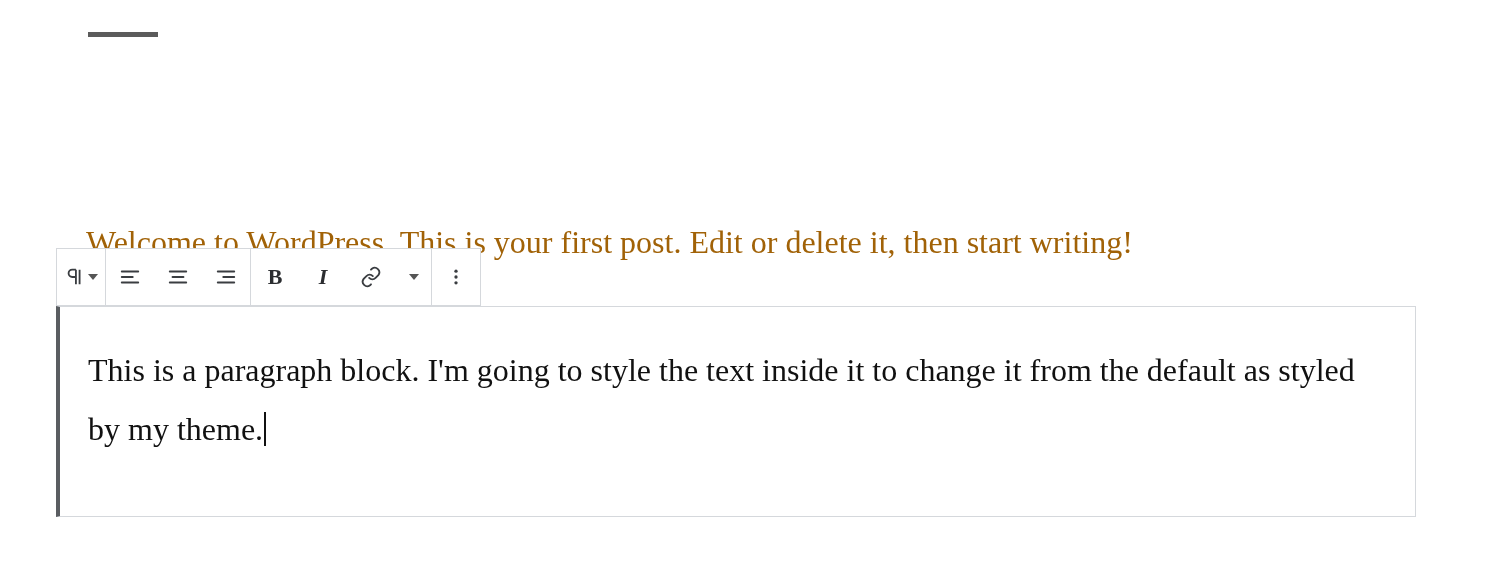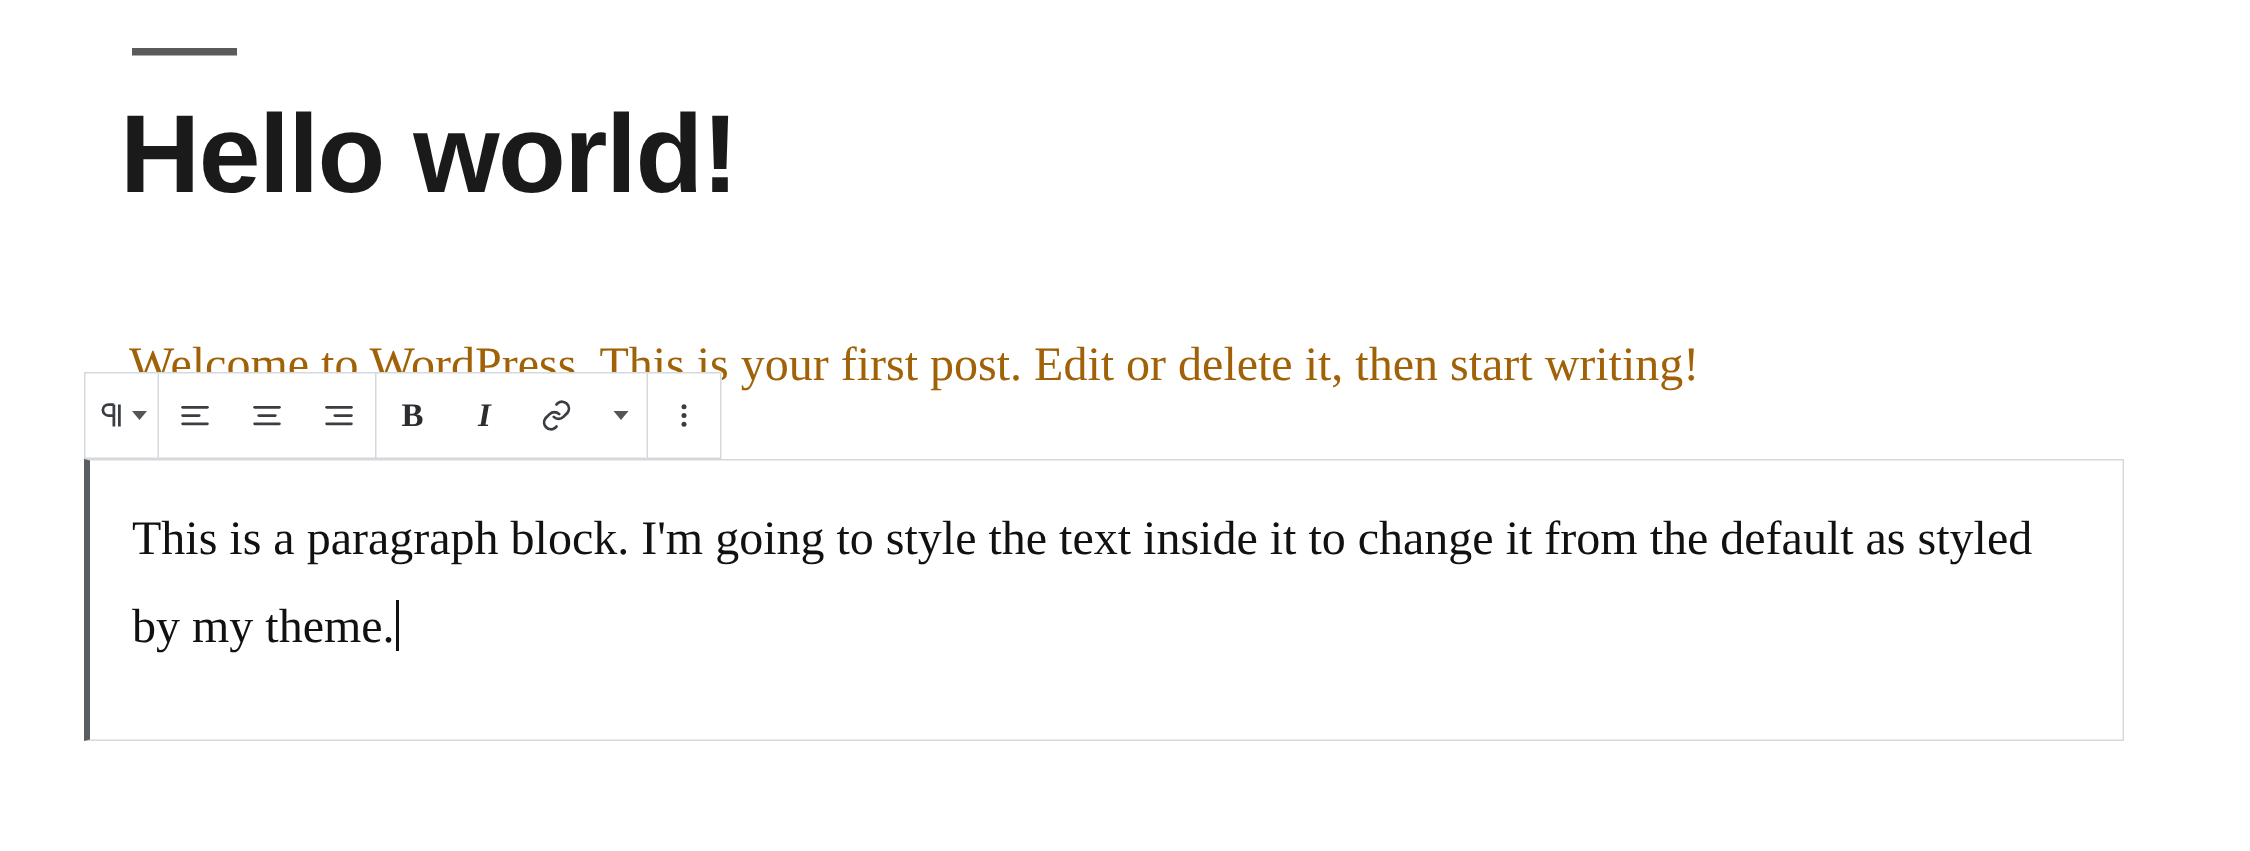--- a/index.html
+++ b/index.html
@@ -96,26 +96,26 @@
     font-size: 22px;
     color: #2b2d30;
   }
 
   
   .block {
     position: absolute;
     left: 56px;
     top: 306px;
     width: 1360px;
-    height: 188px;
+    height: 211px;
     border: 1px solid #d5d8dc;
     border-left: 4px solid #5a5d61;
     background: #ffffff;
     box-sizing: border-box;
-    padding: 22px 30px 30px 28px;
+    padding: 34px 30px 30px 28px;
   }
   .block-text {
     font-family: Georgia, "Times New Roman", serif;
     font-size: 32px;
     line-height: 1.85;
     color: #111111;
     white-space: normal;
   }
   .caret-cursor {
     display: inline-block;
@@ -126,21 +126,20 @@
     margin-left: 1px;
   }
 </style>
 </head>
 <body>
 
 <div class="page">
 
   <div class="hr-top"></div>
 
-  <div class="title">Hello world!</div>
 
   <div class="intro">Welcome to WordPress. This is your first post. Edit or delete it, then start writing!</div>
 
   <div class="toolbar">
 
     <div class="group">
       <div class="btn" title="pilcrow-icon">
         <svg width="22" height="22" viewBox="0 0 24 24" fill="none" stroke="#3a3d41" stroke-width="2">
           <path d="M13 4v16M17 4v16M13 4H9a4 4 0 0 0 0 8h4"></path>
         </svg>

